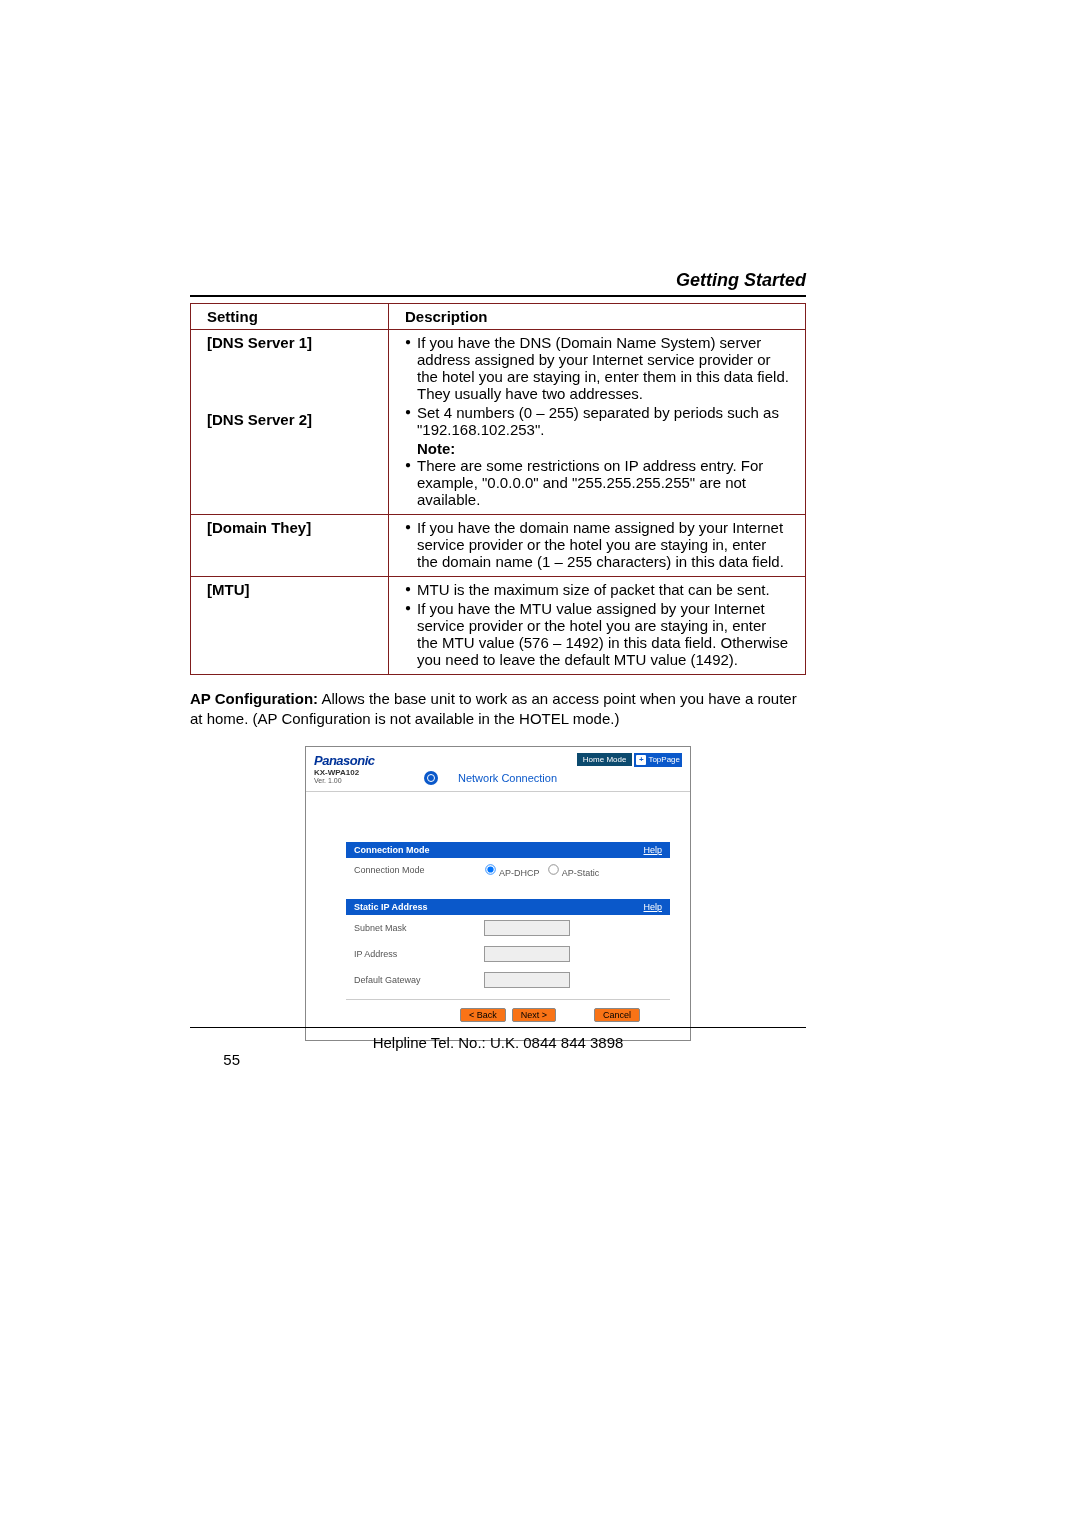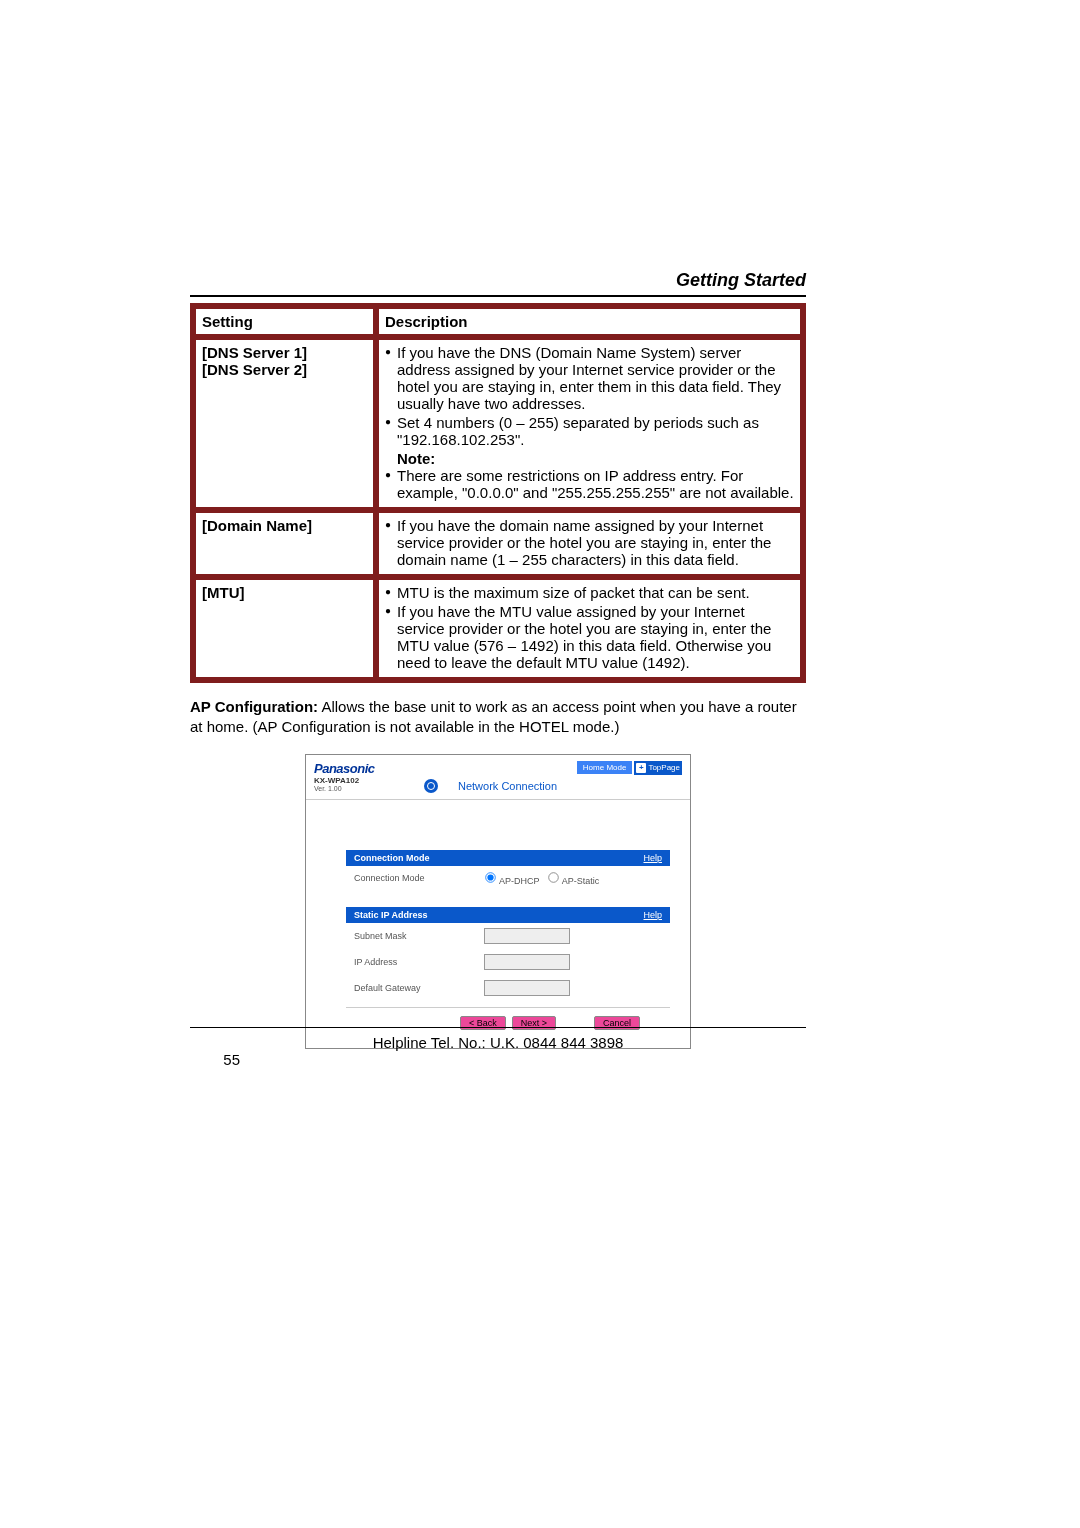--- a/index.html
+++ b/index.html
@@ -29,22 +29,22 @@
     border-top: 2px solid #000;
     margin: 0 0 6px 0;
   }
   table.settings {
     width: 100%;
     border-collapse: collapse;
     border: 1px solid #000;
     font-size: 15px;
   }
   table.settings th, table.settings td {
-    border: 6px solid #7f1d1d;
-    padding: 4px 6px;
+    border: 1px solid #7f1d1d;
+    padding: 4px 16px;
     vertical-align: top;
     text-align: left;
   }
   table.settings th {
     font-weight: bold;
   }
   .setting-col { width: 165px; }
   .bullet-line { position: relative; padding-left: 12px; margin-bottom: 2px; }
   .bullet-line::before {
     content: "●";
@@ -99,21 +99,21 @@
     content:"";
     position:absolute; inset:3px; border:1px solid #fff; border-radius:50%;
   }
   .ss-header-mid span.nc-text { color:#0a58ca; font-size:11px; }
   .ss-header-right { text-align:right; width:120px; }
   .ss-mode-bar {
     display:inline-flex; align-items:center; gap:2px;
     font-size:8px;
   }
   .ss-mode-bar .mode-label {
-    background:#3b82f6; color:#fff; padding:2px 6px;
+    background:#0c4a6e; color:#fff; padding:2px 6px;
   }
   .ss-mode-bar .top-btn {
     background:#0a58ca; color:#fff; padding:2px 2px;
     display:inline-flex; align-items:center; gap:2px;
   }
   .ss-mode-bar .plus {
     background:#fff; color:#0a58ca; width:10px; height:10px;
     display:inline-flex; align-items:center; justify-content:center;
     font-weight:bold; border-radius:1px;
   }
@@ -141,21 +141,21 @@
   .ss-buttons {
     display:flex; justify-content:center; gap:6px;
     padding:8px 0 18px 0;
     border-top:1px solid #ccc;
     margin-top:6px;
     position:relative;
   }
   .ss-buttons .right-btn { position:absolute; right:30px; }
   .ss-btn {
     font-size:9px; padding:1px 8px;
-    border:1px solid #888; background:#ec4899;
+    border:1px solid #888; background:#f97316;
     border-radius:2px;
   }
 
   .footer {
     position: absolute;
     bottom: 460px;
     left: 190px;
     right: 190px;
     border-top: 1px solid #000;
     padding-top: 6px;
@@ -177,31 +177,31 @@
 
   <table class="settings">
     <tbody>
         <tr>
       <th class="setting-col">Setting</th>
       <th>Description</th>
     </tr>
     <tr>
       <td>
         <div style="font-weight:bold;">[DNS Server 1]</div>
-        <div style="font-weight:bold; ">[DNS Server 2]</div>
+        <div style="font-weight:bold; margin-top:60px;">[DNS Server 2]</div>
       </td>
       <td>
         <div class="bullet-line">If you have the DNS (Domain Name System) server address assigned by your Internet service provider or the hotel you are staying in, enter them in this data field. They usually have two addresses.</div>
         <div class="bullet-line">Set 4 numbers (0 – 255) separated by periods such as "192.168.102.253".</div>
         <div class="note-label">Note:</div>
         <div class="bullet-line">There are some restrictions on IP address entry. For example, "0.0.0.0" and "255.255.255.255" are not available.</div>
       </td>
     </tr>
     <tr>
-      <td style="font-weight:bold;">[Domain Name]</td>
+      <td style="font-weight:bold;">[Domain They]</td>
       <td>
         <div class="bullet-line">If you have the domain name assigned by your Internet service provider or the hotel you are staying in, enter the domain name (1 – 255 characters) in this data field.</div>
       </td>
     </tr>
     <tr>
       <td style="font-weight:bold;margin-top:40px;">[MTU]</td>
       <td>
         <div class="bullet-line">MTU is the maximum size of packet that can be sent.</div>
         <div class="bullet-line">If you have the MTU value assigned by your Internet service provider or the hotel you are staying in, enter the MTU value (576 – 1492) in this data field. Otherwise you need to leave the default MTU value (1492).</div>
       </td>

